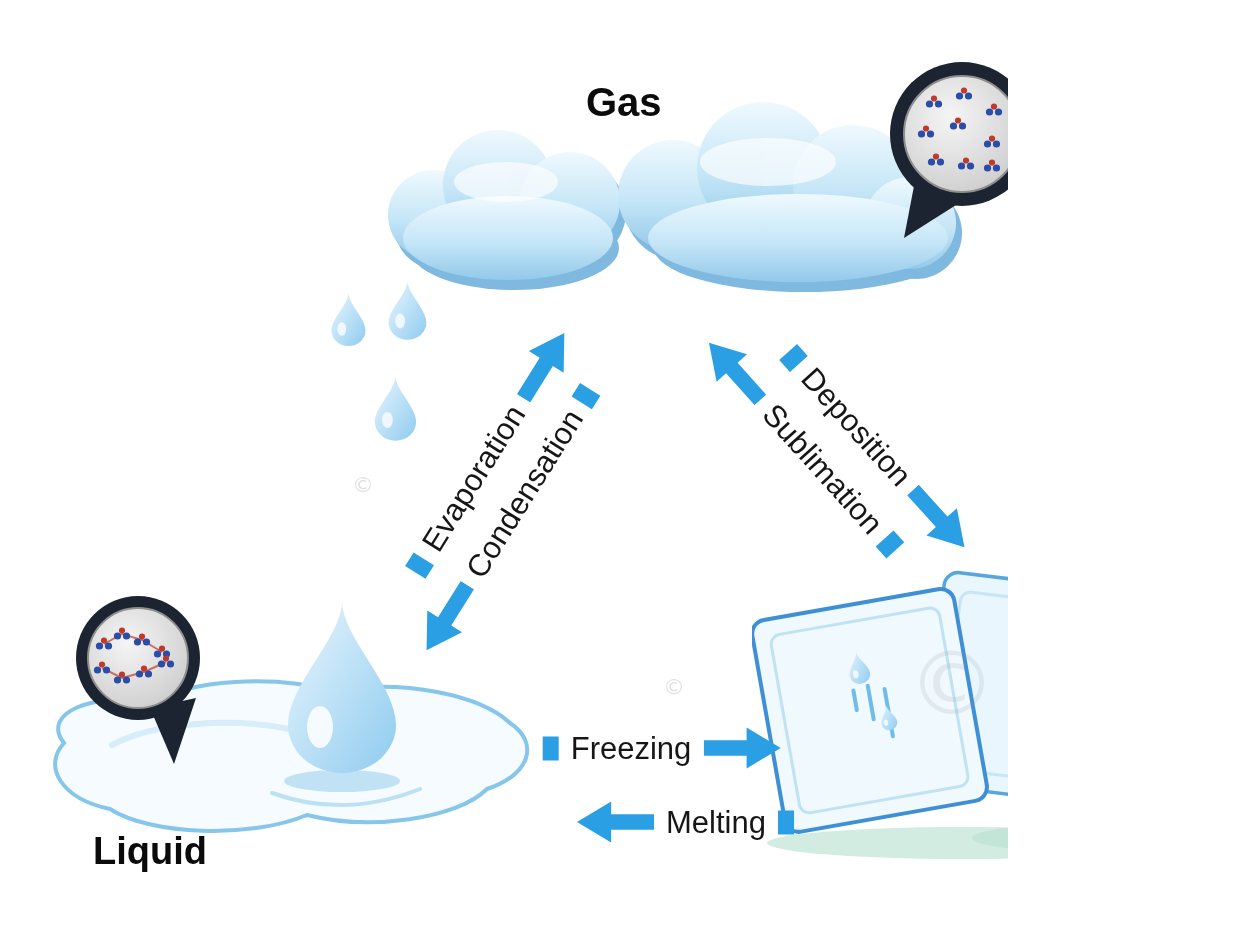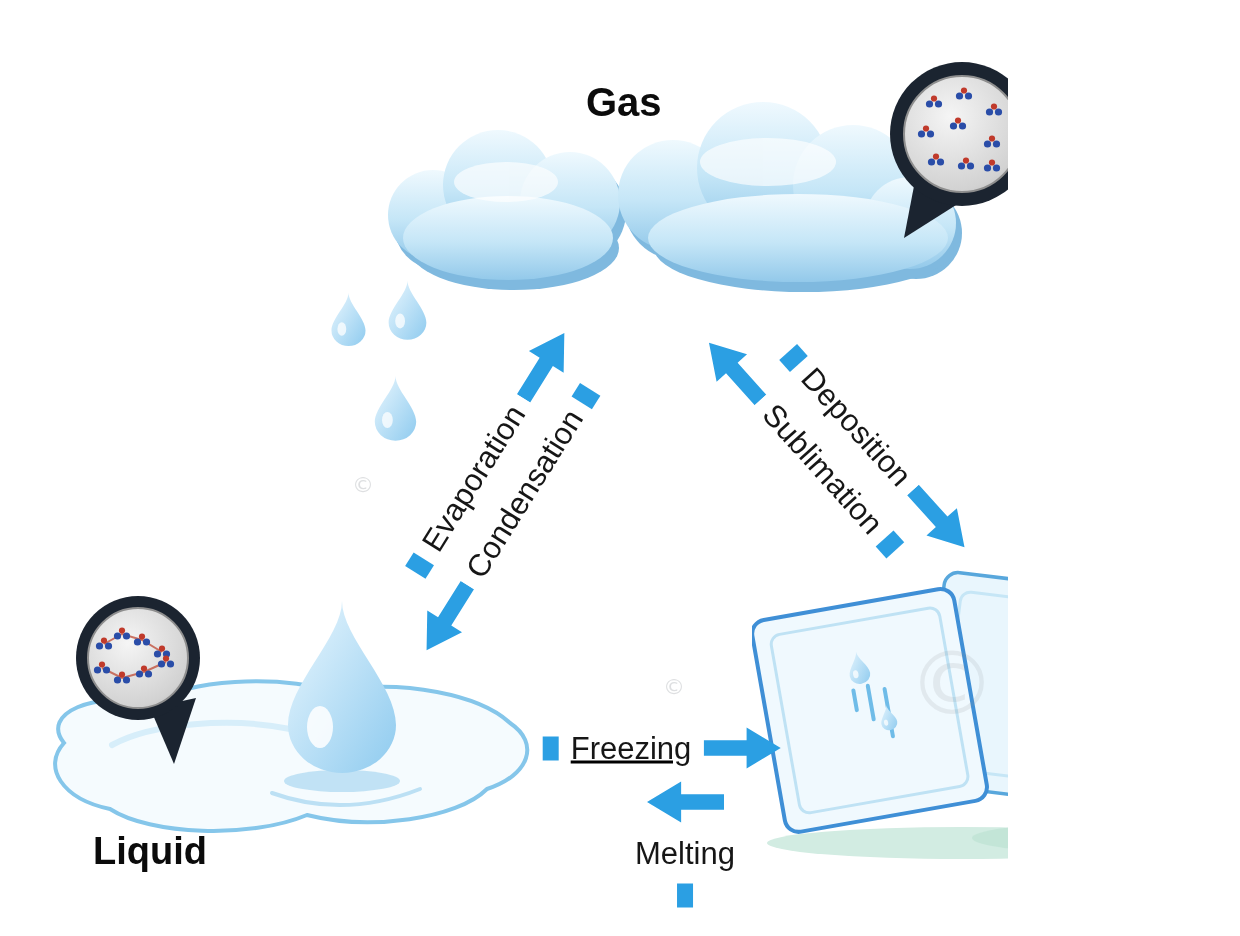--- a/index.html
+++ b/index.html
@@ -16,22 +16,22 @@
   .transition { position:absolute; display:flex; align-items:center; gap:12px; white-space:nowrap; }
   .tlabel { font-size:31px; color:#161616; }
   .marker { width:16px; height:24px; background:#2B9FE3; flex:none; }
   .arrow  { flex:none; fill:#2B9FE3; display:block; }
   .arrow.flip { transform:scaleX(-1); }
 
   .t-evaporation  { left:490px; top:452px; transform:translate(-50%,-50%) rotate(-58deg); }
   .t-condensation { left:508px; top:520px; transform:translate(-50%,-50%) rotate(-58deg); }
   .t-deposition   { left:877px; top:450px; transform:translate(-50%,-50%) rotate(48deg); }
   .t-sublimation  { left:802px; top:446px; transform:translate(-50%,-50%) rotate(48deg); }
-  .t-freezing     { left:662px; top:748px; transform:translate(-50%,-50%);text-decoration:underline; }
-  .t-melting      { left:685px; top:844px; transform:translate(-50%,-50%);flex-direction:column; }
+  .t-freezing     { left:662px; top:748px; transform:translate(-50%,-50%); }
+  .t-melting      { left:685px; top:822px; transform:translate(-50%,-50%); }
 
   
   .ill { position:absolute; display:block; }
   .cloud      { left:338px; top:90px; }
   .raindrops  { left:325px; top:280px; }
   .puddle     { left:22px;  top:585px; }
   .icecubes   { left:752px; top:568px; }
   .callout-gas    { left:880px;  top:58px; }
   .callout-liquid { left:70px;   top:590px; }
   .callout-solid  { left:1048px; top:478px; }

